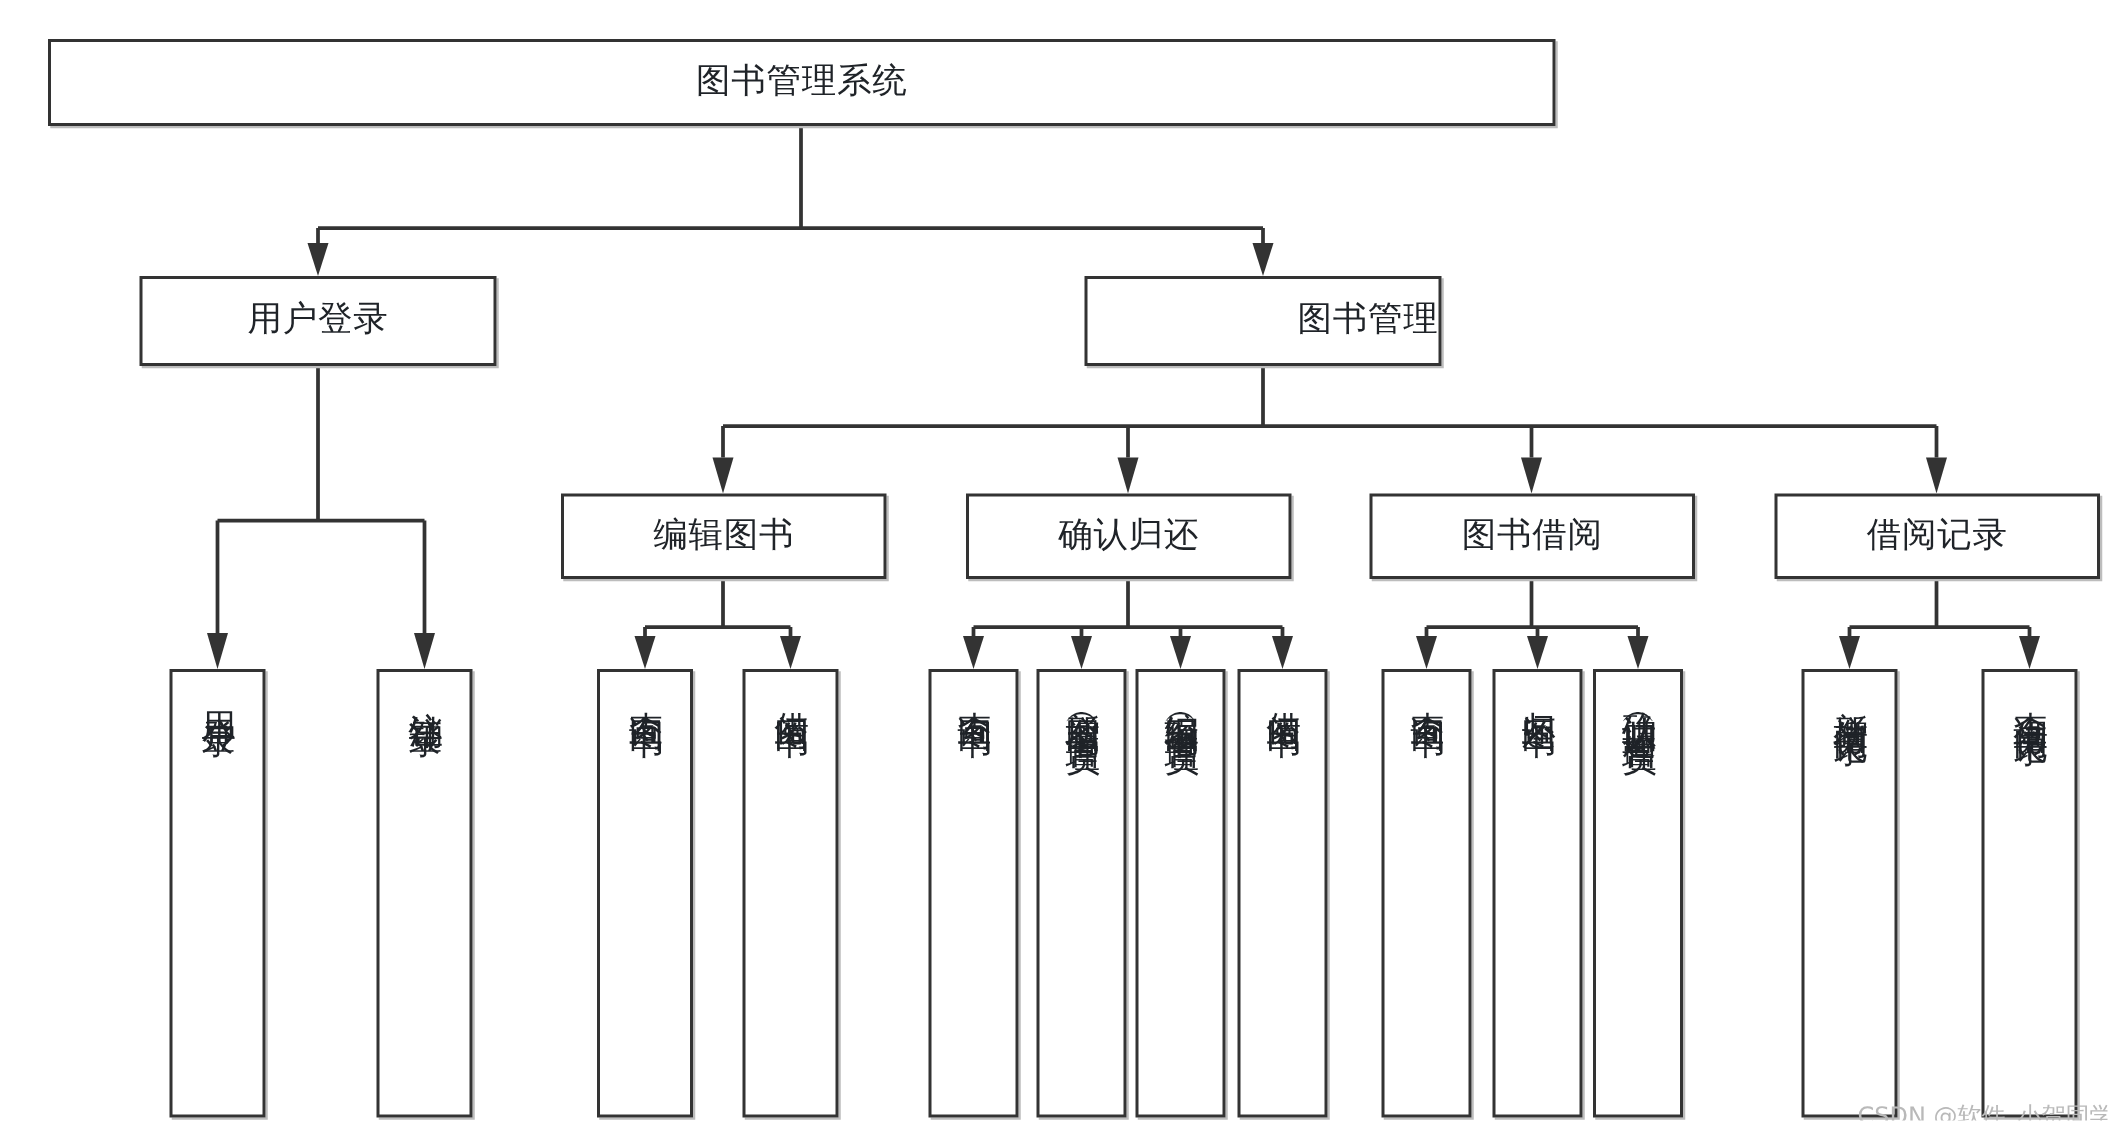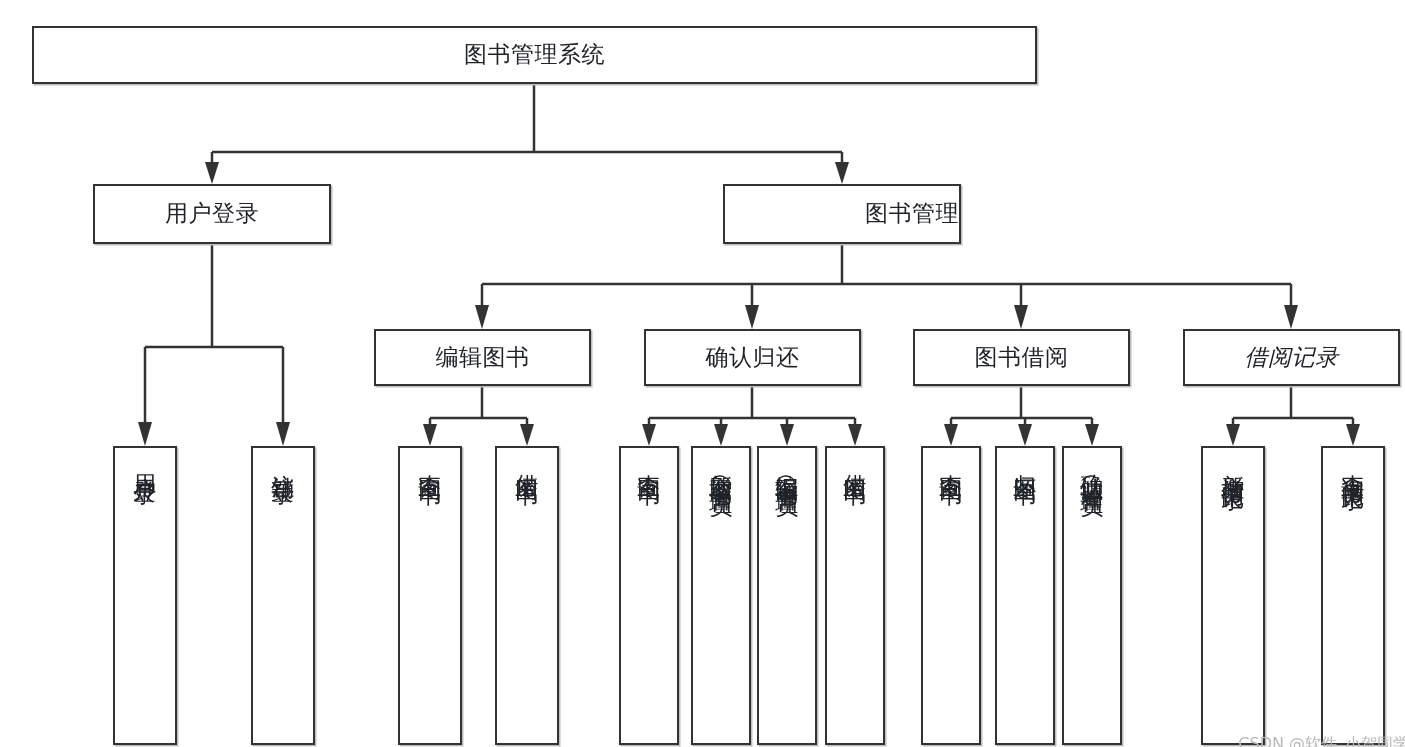--- a/index.html
+++ b/index.html
@@ -173,21 +173,21 @@
 
   <div class="node horizontal" style="left: 362px; top: 317px; width: 217px; height: 57px;">
     <span class="node-label">编辑图书</span>
   </div>
   <div class="node horizontal" style="left: 632px; top: 317px; width: 217px; height: 57px;">
     <span class="node-label">确认归还</span>
   </div>
   <div class="node horizontal" style="left: 901px; top: 317px; width: 217px; height: 57px;">
     <span class="node-label">图书借阅</span>
   </div>
-  <div class="node horizontal" style="left: 1171px; top: 317px; width: 217px; height: 57px; font-style: italic;">
+  <div class="node horizontal" style="left: 1171px; top: 317px; width: 217px; height: 57px;">
     <span class="node-label">借阅记录</span>
   </div>
 
   <div class="node vertical" style="left: 101px; top: 434px; width: 64px; height: 299px;">
     <span class="node-label">用户登录</span>
   </div>
   <div class="node vertical" style="left: 239px; top: 434px; width: 64px; height: 299px;">
     <span class="node-label">注销登录</span>
   </div>
   <div class="node vertical" style="left: 386px; top: 434px; width: 64px; height: 299px;">

